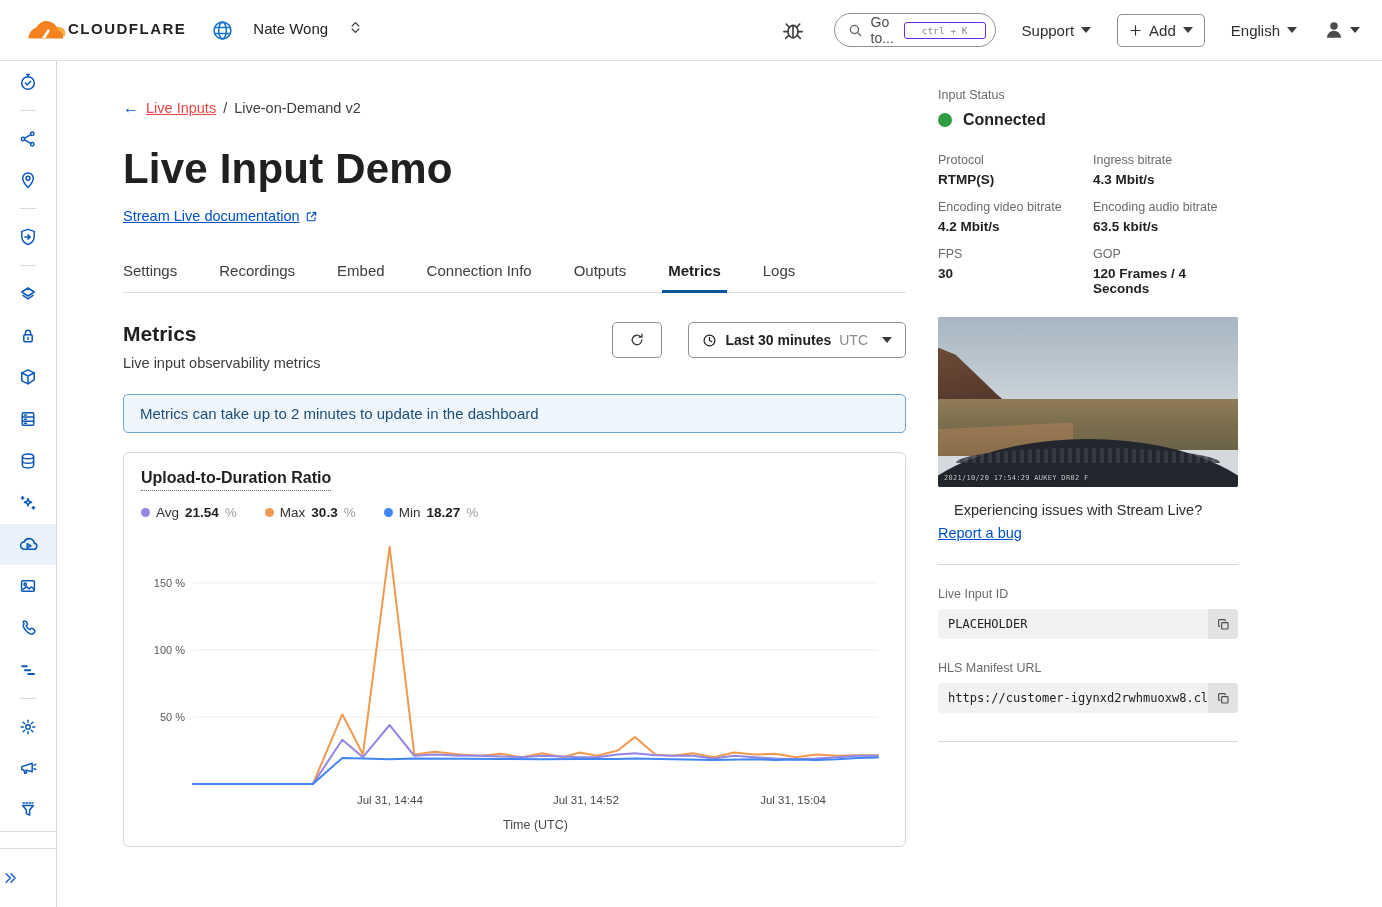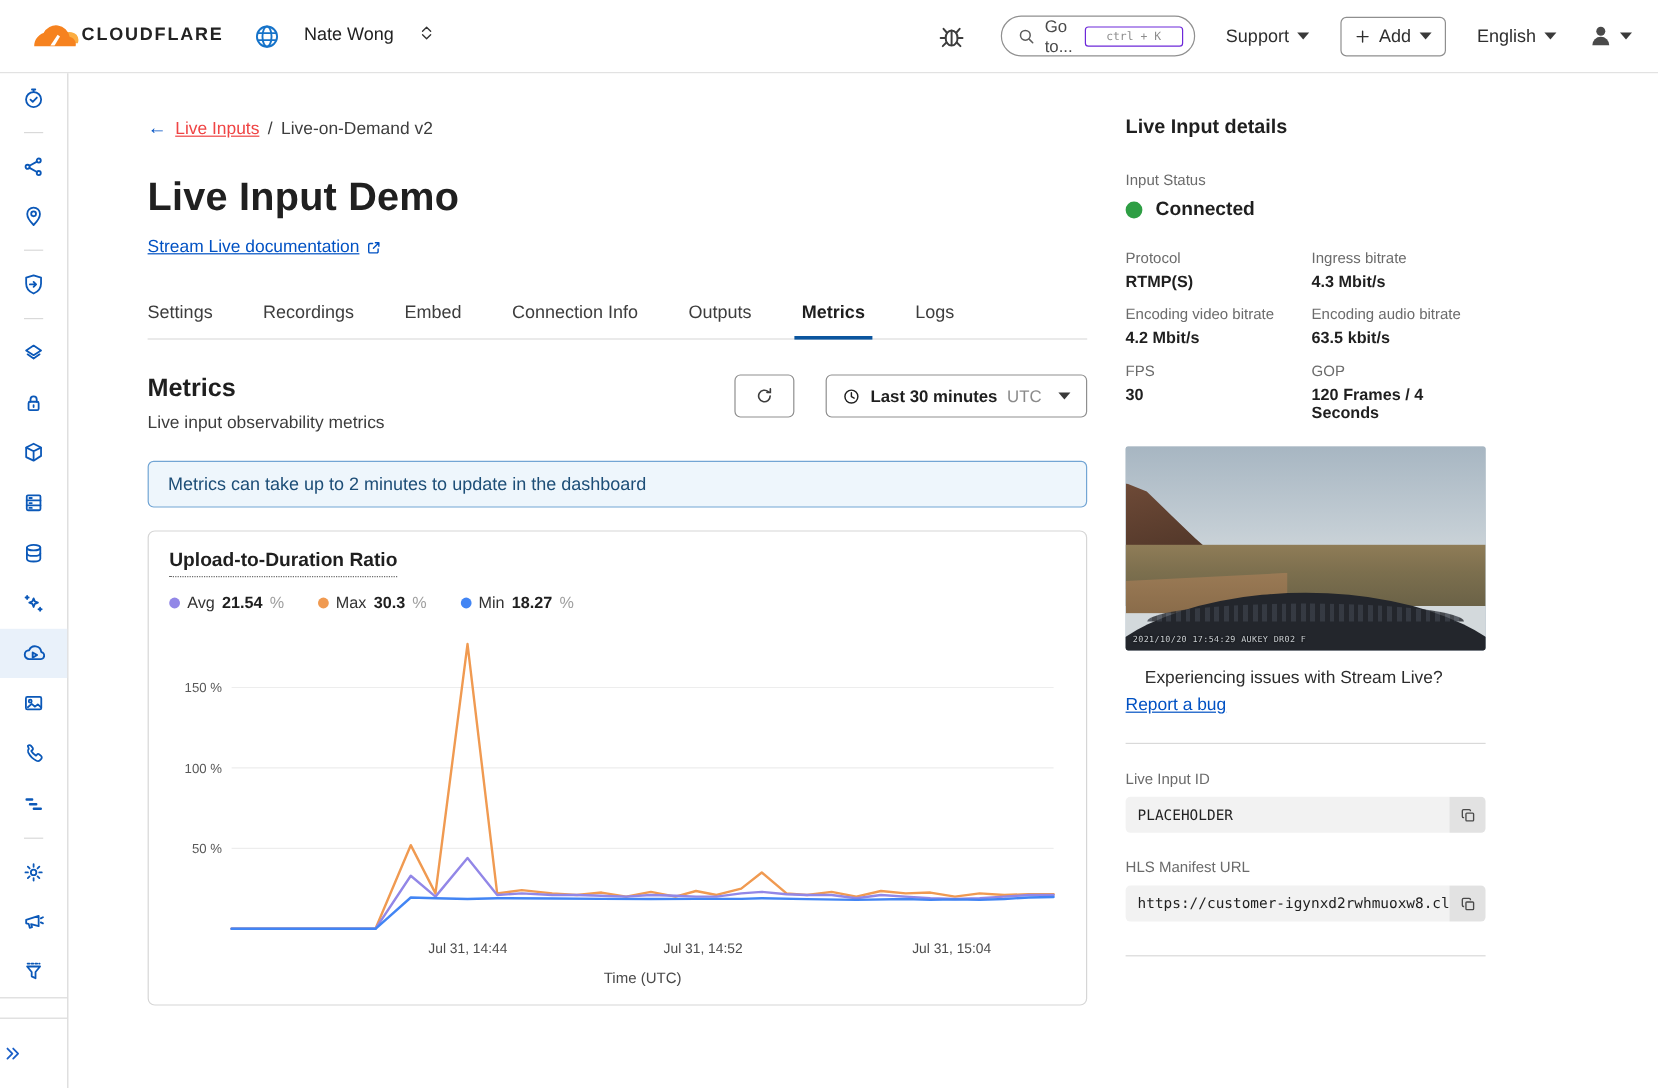--- a/index.html
+++ b/index.html
@@ -43,21 +43,21 @@
 
   main { flex:1; display:flex; padding:0 144px 0 66px; gap:32px; overflow:hidden; }
   .content-col { width:783px; flex-shrink:0; }
   .details-col { width:300px; flex-shrink:0; }
 
   
   .breadcrumb { margin-top:39px; display:flex; align-items:center; gap:7px; font-size:14.5px; }
   .bc-back { color:#0051c3; font-size:16px; line-height:1; }
   .bc-link { color:#ef4444; text-decoration:underline; cursor:pointer; }
   .bc-rest { color:#3d3d3d; }
-  h1.page-title { margin-top:29px; font-size:33px; font-weight:700; color:#202020; letter-spacing:.2px; }
+  h1.page-title { margin-top:29px; font-size:42px; font-weight:700; color:#202020; letter-spacing:.2px; }
   .doc-link { margin-top:15px; display:inline-flex; align-items:center; gap:5px;
     color:#0051c3; font-size:14.5px; text-decoration:underline; cursor:pointer; }
 
   .tabs { margin-top:27px; display:flex; border-bottom:1px solid #dcdcdc; }
   .tab { font-size:15px; color:#3d3d3d; padding:10px 0 13px; margin-right:42px; cursor:pointer;
     border:none; background:none; position:relative; font-family:inherit; }
   .tab.active { font-weight:700; color:#1f1f1f; }
   .tab.active::after { content:""; position:absolute; left:-6px; right:-6px; bottom:-1px; height:3px; background:#0b559e; }
 
   .sec-header { margin-top:29px; display:flex; align-items:flex-start; justify-content:space-between; }
@@ -425,21 +425,20 @@
               <text class="axlab" x="394.5" y="305" text-anchor="middle">Time (UTC)</text>
               <polyline points="52.0,260.0 171.9,260.0 201.3,190.3 221.9,230.5 248.6,22.7 273.3,230.5 293.8,227.8 319.2,230.5 339.7,231.8 360.3,229.8 380.8,233.2 401.4,229.2 421.9,233.2 439.0,228.5 456.1,231.8 476.7,226.5 493.8,213.1 514.4,230.5 531.5,231.8 552.0,229.2 572.6,233.2 593.1,228.5 613.7,230.5 634.3,229.8 654.8,233.2 675.4,230.5 695.9,231.8 716.4,231.2 737.0,231.2" fill="none" stroke="#f09a51" stroke-width="2" stroke-linejoin="round" stroke-linecap="round"></polyline>
               <polyline points="52.0,260.0 171.9,260.0 201.3,215.8 221.9,233.2 248.6,201.0 273.3,231.8 293.8,230.5 319.2,231.8 339.7,231.8 360.3,232.5 380.8,233.2 401.4,231.8 421.9,232.5 439.0,233.2 456.1,233.2 476.7,230.5 493.8,229.2 514.4,231.2 531.5,231.8 552.0,231.8 572.6,234.5 593.1,231.8 613.7,233.2 634.3,234.5 654.8,235.2 675.4,234.5 695.9,233.2 716.4,231.8 737.0,231.8" fill="none" stroke="#9287e7" stroke-width="2" stroke-linejoin="round" stroke-linecap="round"></polyline>
               <polyline points="52.0,260.0 171.9,260.0 201.3,233.9 221.9,234.5 248.6,235.2 273.3,234.5 319.2,234.8 360.3,235.1 401.4,235.2 439.0,235.1 476.7,235.1 493.8,234.5 531.5,235.3 572.6,235.9 613.7,235.2 634.3,235.9 654.8,235.5 675.4,235.9 695.9,235.2 716.4,233.9 737.0,233.5" fill="none" stroke="#4285f4" stroke-width="2" stroke-linejoin="round" stroke-linecap="round"></polyline>
             </svg>
         </div>
       </div>
     </div>
 
     <aside class="details-col">
-      <h2>Live Input details</h2>
       <div class="lbl status-lbl">Input Status</div>
       <div class="status-row">
         <span class="status-dot"></span>
         <span class="status-text">Connected</span>
       </div>
 
       <div class="detail-grid">
         <div>
           <div class="dg-label">Protocol</div>
           <div class="dg-value">RTMP(S)</div>

